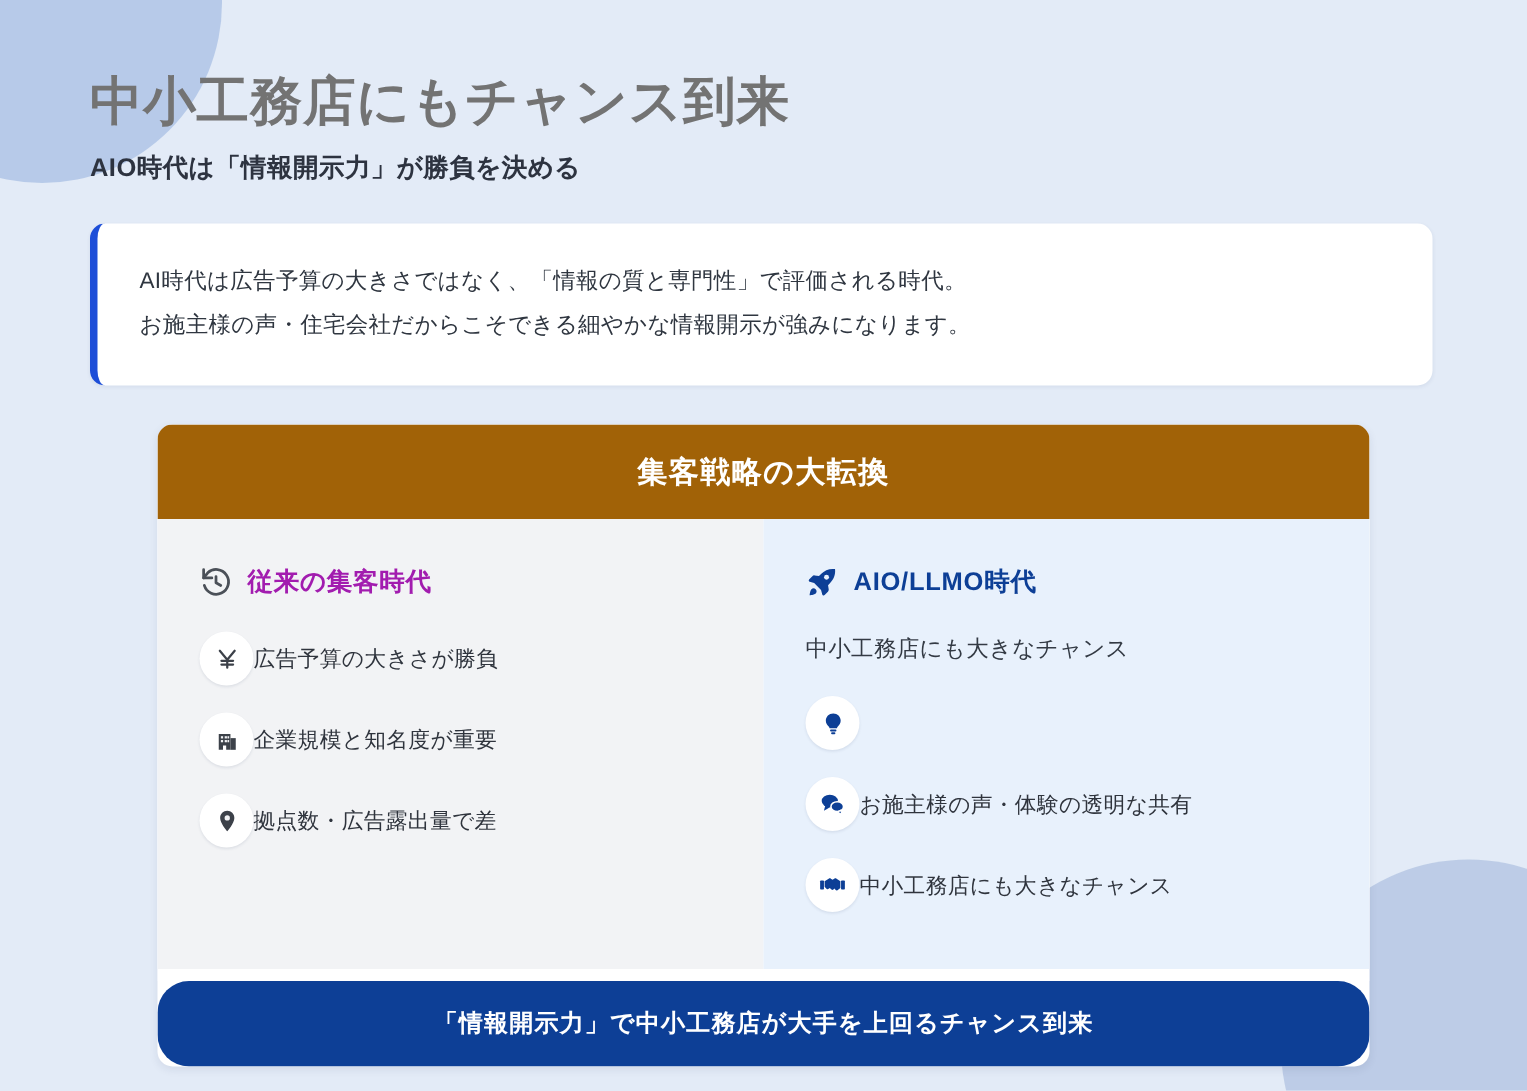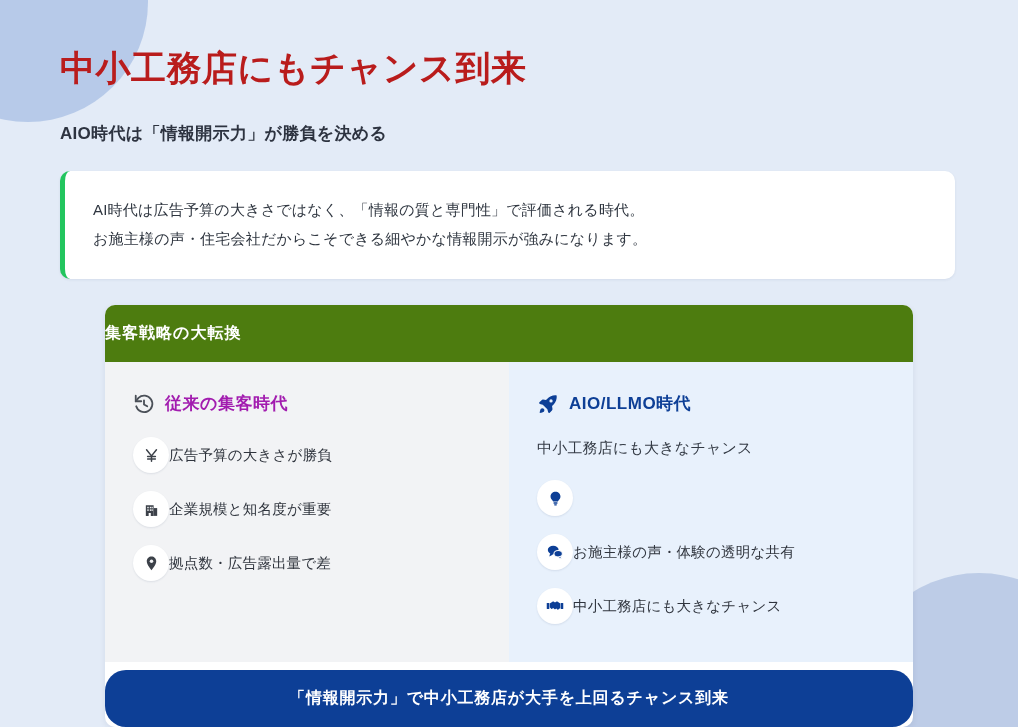--- a/index.html
+++ b/index.html
@@ -39,42 +39,42 @@
   }
 
   .page {
     position: relative;
     z-index: 2;
     padding: 0 60px;
   }
 
   
   .title {
-    color: #b91c1c;
+    color: #737373;
     font-size: 35px;
     font-weight: 700;
     letter-spacing: .5px;
     padding-top: 46px;
     line-height: 1.25;
   }
   .subtitle {
     color: #2d3340;
     font-size: 17px;
     font-weight: 700;
-    margin-top: 32px;
+    margin-top: 10px;
     letter-spacing: .3px;
   }
 
   
   .callout {
     margin-top: 26px;
     margin-right: 0;
     width: 895px;
     background: #ffffff;
-    border-left: 5px solid #22c55e;
+    border-left: 5px solid #1d4ed8;
     border-radius: 10px;
     padding: 24px 28px 26px 28px;
     box-shadow: 0 1px 3px rgba(20,40,80,.07);
   }
   .callout-line {
     color: #2f3640;
     font-size: 15px;
     line-height: 1.95;
     letter-spacing: .2px;
   }
@@ -82,23 +82,24 @@
   
   .card {
     margin: 26px auto 0 auto;
     width: 808px;
     border-radius: 10px;
     overflow: hidden;
     background: #ffffff;
     box-shadow: 0 2px 6px rgba(20,40,80,.08);
   }
   .card-header {
-    background: #4d7c0f;
+    background: #a16207;
     color: #ffffff;
-    font-size: 16px;
+    text-align: center;
+    font-size: 20px;
     font-weight: 700;
     padding: 18px 0;
     letter-spacing: 1px;
   }
 
   .columns {
     display: flex;
     background: #ffffff;
   }
   .col {

